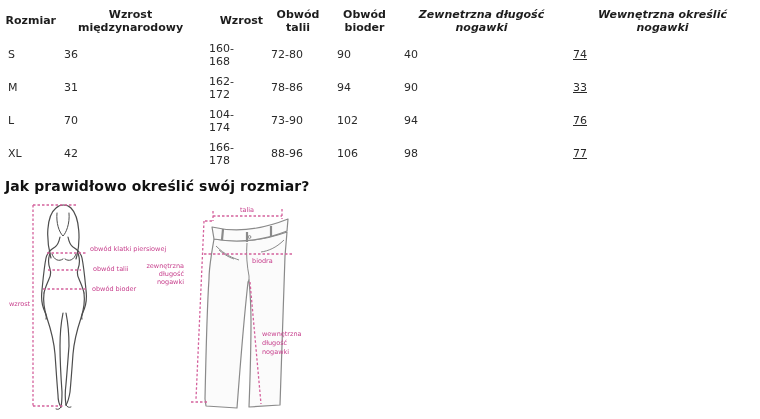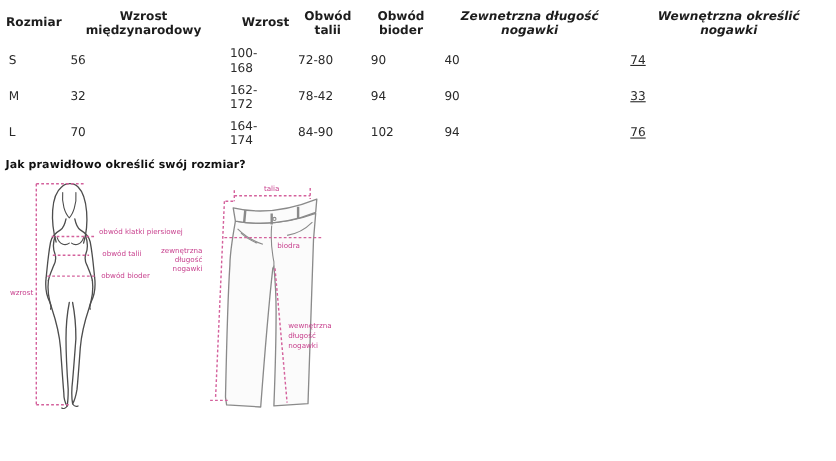--- a/index.html
+++ b/index.html
@@ -27,21 +27,21 @@
   .size-table th.nowrap{white-space:nowrap;text-align:right;}
   .size-table td{
     font-size:11px;vertical-align:middle;text-align:left;
     height:31px;padding:1px 0 1px 6px;line-height:1.18;color:#2a2a2a;
   }
   .size-table td.first{padding-left:8px;}
   .size-table td.last{padding-left:8px;text-decoration:underline;}
   .size-table td.range{white-space:pre-line;}
   
   .question{
-    font-size:10px;font-weight:bold;color:#111;
+    font-size:14px;font-weight:bold;color:#111;
     margin:7px 0 2px 5px;letter-spacing:0.1px;
   }
   
   .diagram-wrap{margin:0;}
   svg text.pink-lbl{
     font-family:"DejaVu Sans","Liberation Sans",sans-serif;
     font-size:6.5px;
   }
 </style>
 </head>
@@ -64,47 +64,57 @@
       <th class="nowrap">Wzrost</th>
       <th>Obwód talii</th>
       <th>Obwód bioder</th>
       <th class="pad">Zewnetrzna długość nogawki</th>
       <th class="pad">Wewnętrzna określić nogawki</th>
     </tr>
   </thead>
   <tbody>
     <tr>
       <td class="first">S</td>
-      <td>56</td>
-      <td class="range">100-
+      <td>36</td>
+      <td class="range">160-
 168</td>
       <td>72-80</td>
       <td>90</td>
       <td>40</td>
       <td class="last">74</td>
     </tr>
     <tr>
       <td class="first">M</td>
-      <td>32</td>
+      <td>31</td>
       <td class="range">162-
 172</td>
-      <td>78-42</td>
+      <td>78-86</td>
       <td>94</td>
       <td>90</td>
       <td class="last">33</td>
     </tr>
     <tr>
       <td class="first">L</td>
       <td>70</td>
-      <td class="range">164-
+      <td class="range">104-
 174</td>
-      <td>84-90</td>
+      <td>73-90</td>
       <td>102</td>
       <td>94</td>
       <td class="last">76</td>
+    </tr>
+    <tr>
+      <td class="first">XL</td>
+      <td>42</td>
+      <td class="range">166-
+178</td>
+      <td>88-96</td>
+      <td>106</td>
+      <td>98</td>
+      <td class="last">77</td>
     </tr>
   </tbody>
 </table>
 
 <div class="question">Jak prawidłowo określić swój rozmiar?</div>
 
 <div class="diagram-wrap">
 <svg width="400" height="224" viewBox="0 0 400 224">
 
   <g fill="none" stroke="#4d4d4d" stroke-width="1.2" stroke-linecap="round">

